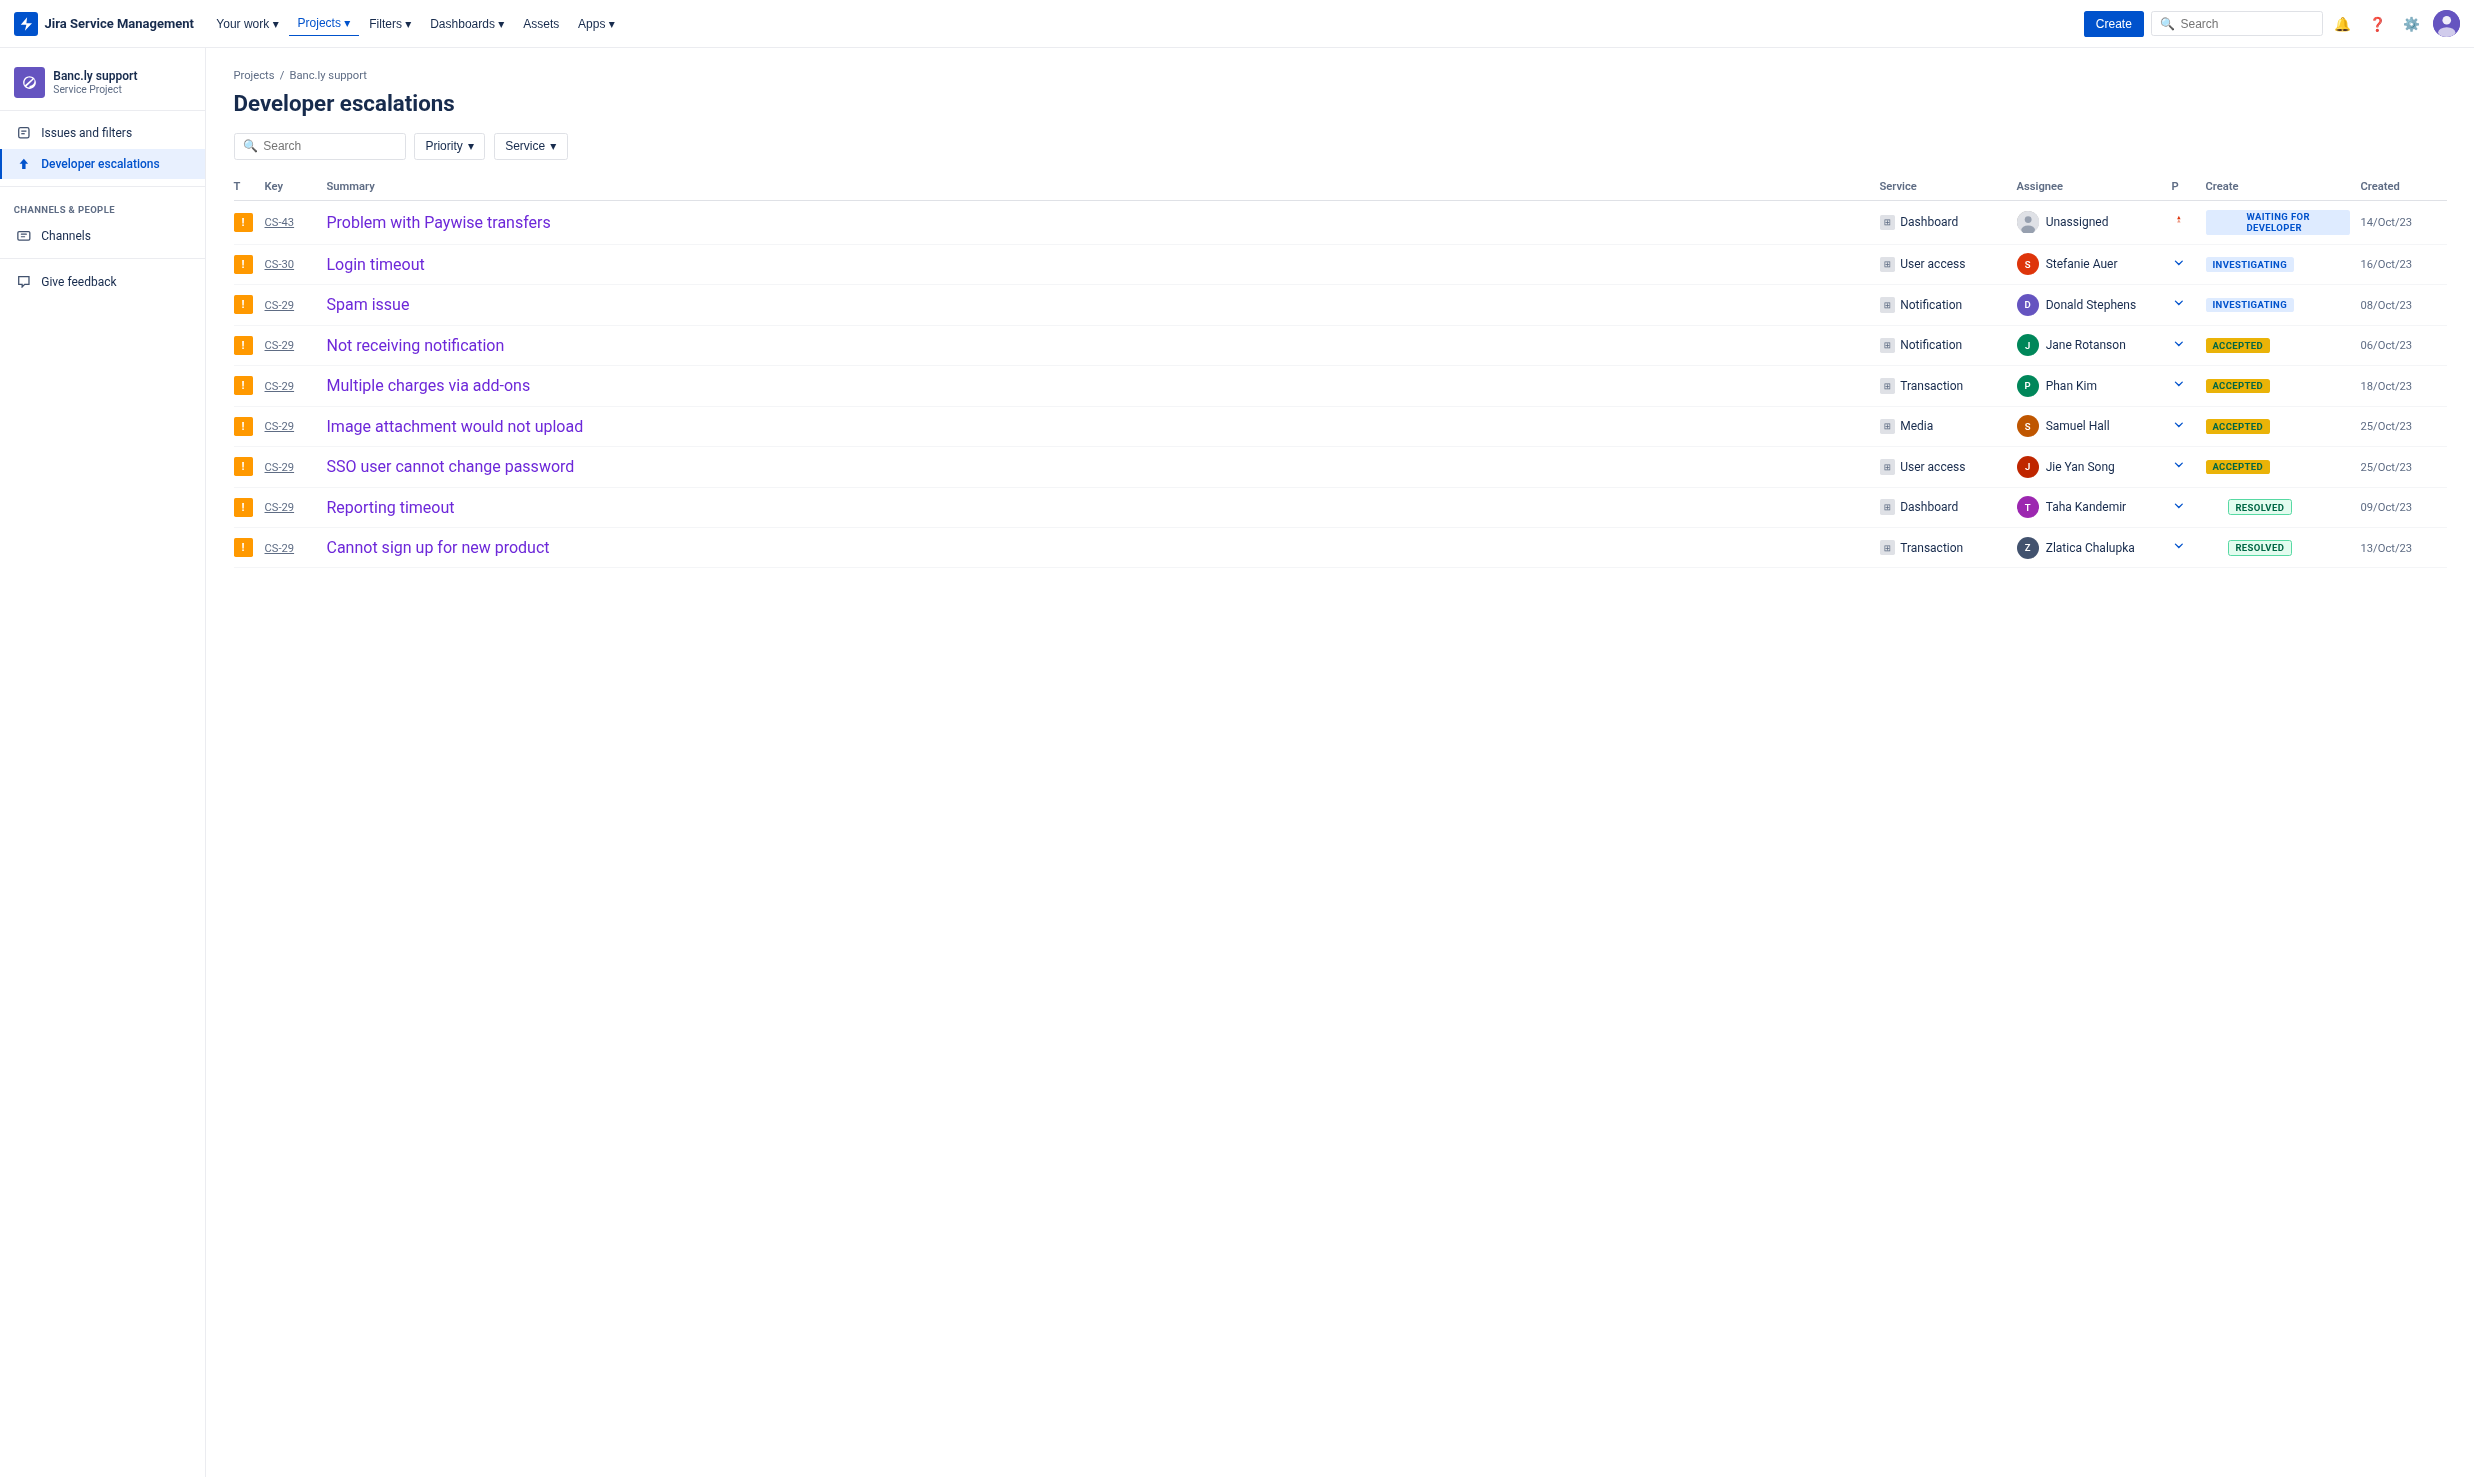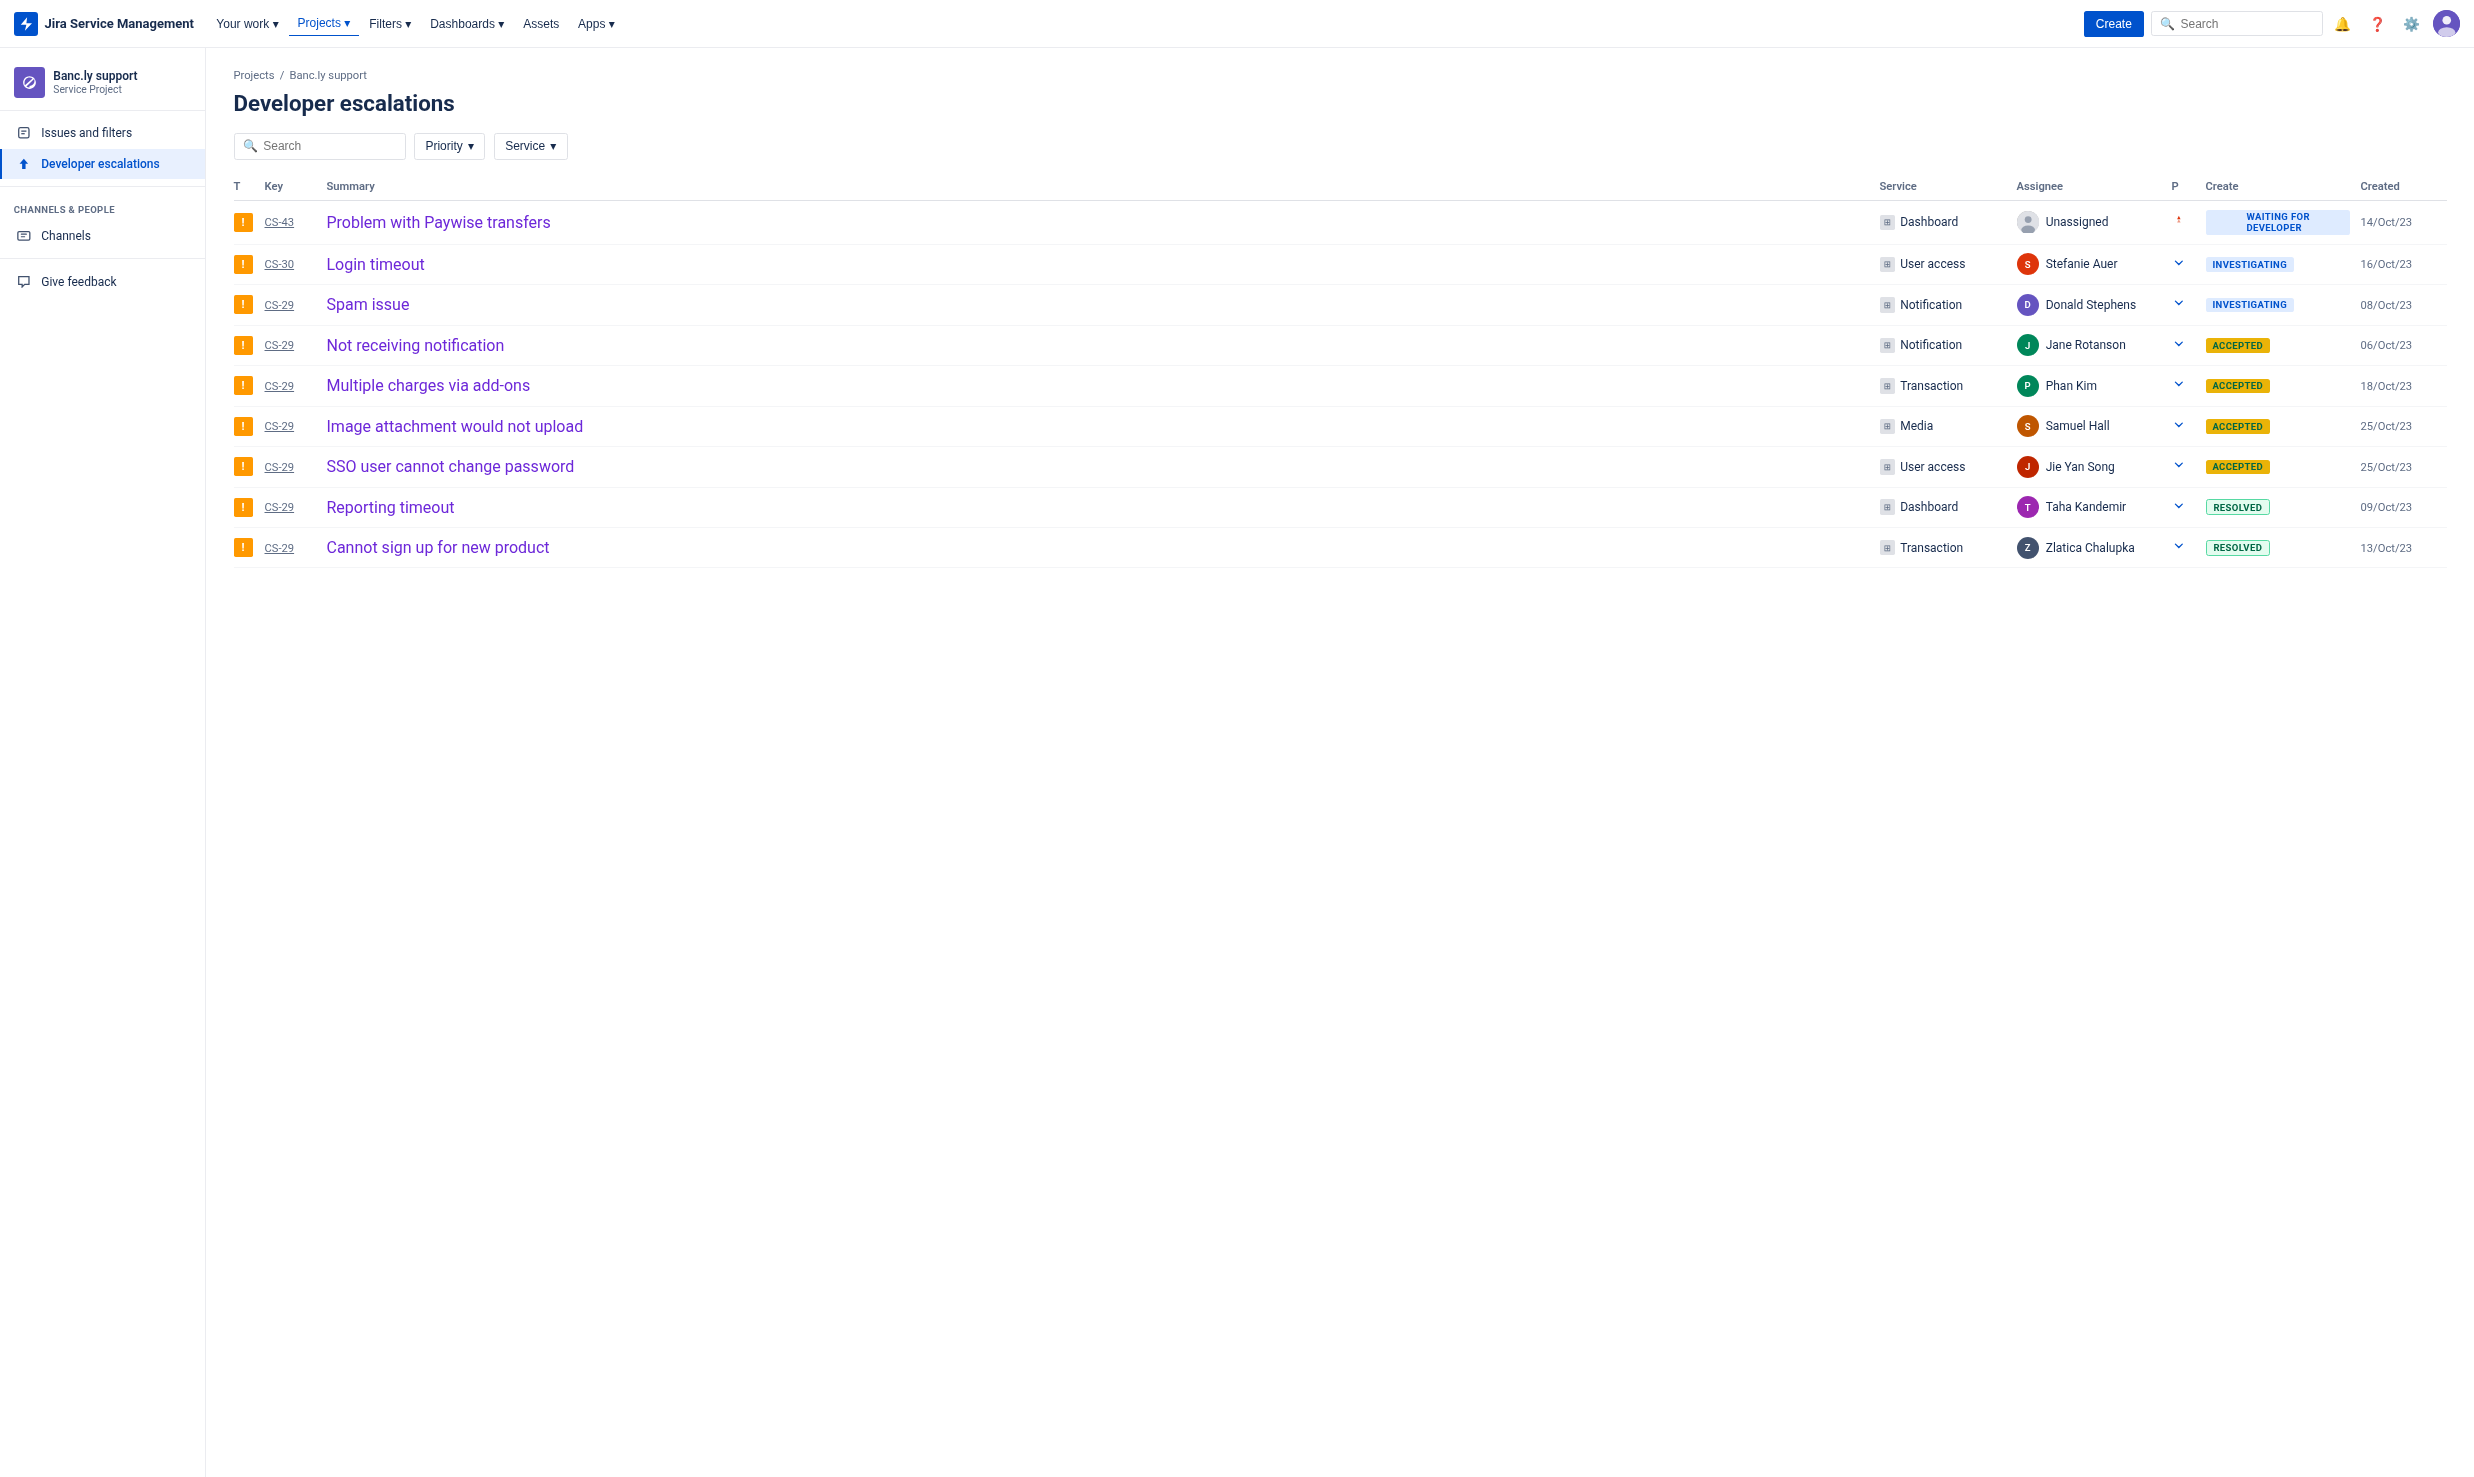--- a/index.html
+++ b/index.html
@@ -139,21 +139,21 @@
       display: flex; align-items: center; justify-content: center; font-size: 9.5px; font-weight: 600; color: #fff;
     }
     .priority-icon { font-size: 13.7px; }
     .status-badge {
       display: inline-block; padding: 1.7px 6.9px; border-radius: 2.6px;
       font-size: 9.5px; font-weight: 700; letter-spacing: 0.04em;
     }
     .status-waiting { background: #deebff; color: #0052cc; padding-left: 41px; }
     .status-investigating { background: #deebff; color: #0052cc; }
     .status-accepted { background: #eab308; color: #006644; }
-    .status-resolved { background: #e3fcef; color: #006644; border: 0.9px solid #57d9a3; }
+    .status-resolved { background: #e3fcef; color: #006644; border: 0.9px solid #57d9a3; margin-left: 22px; }
     .created-date { font-size: 11.2px; color: #5e6c84; margin-top: 37px; }
   </style>
 </head>
 <body>
 
 <nav class="topnav">
   <a class="topnav-logo" href="#">
 
     <svg class="topnav-logo-icon" viewBox="0 0 32 32" fill="none" xmlns="http://www.w3.org/2000/svg">
       <rect width="32" height="32" rx="4" fill="#0052CC"></rect>

